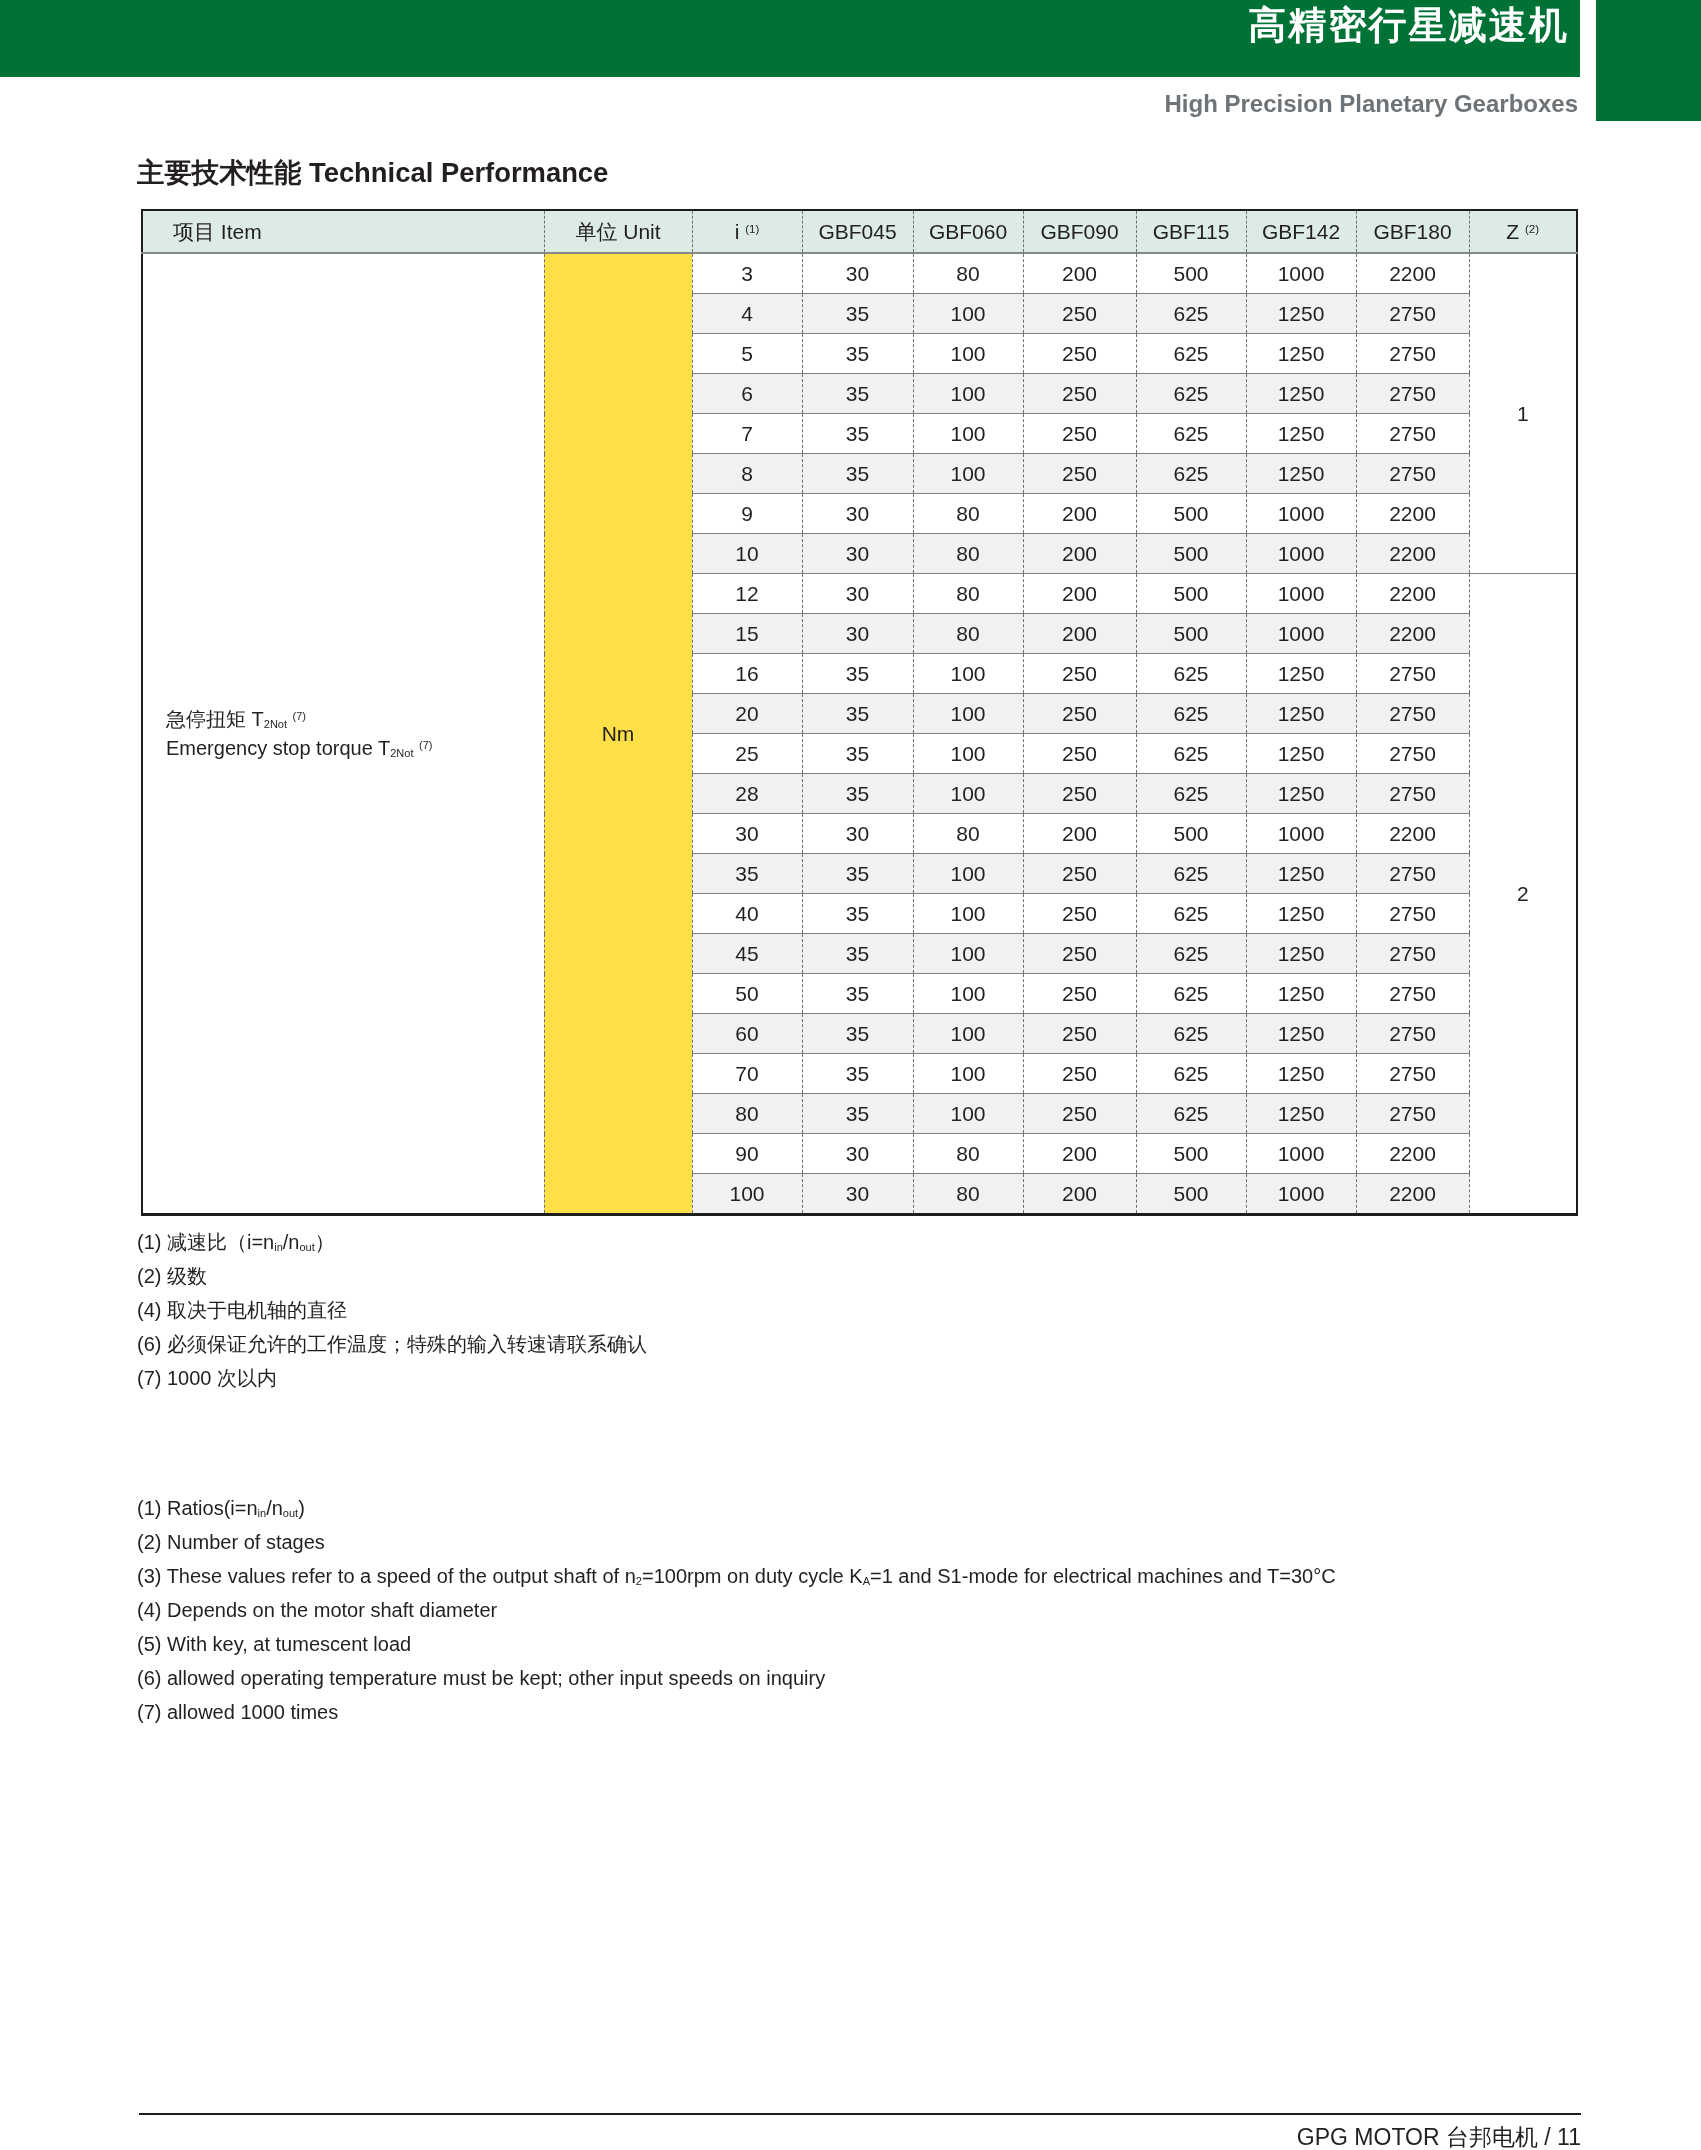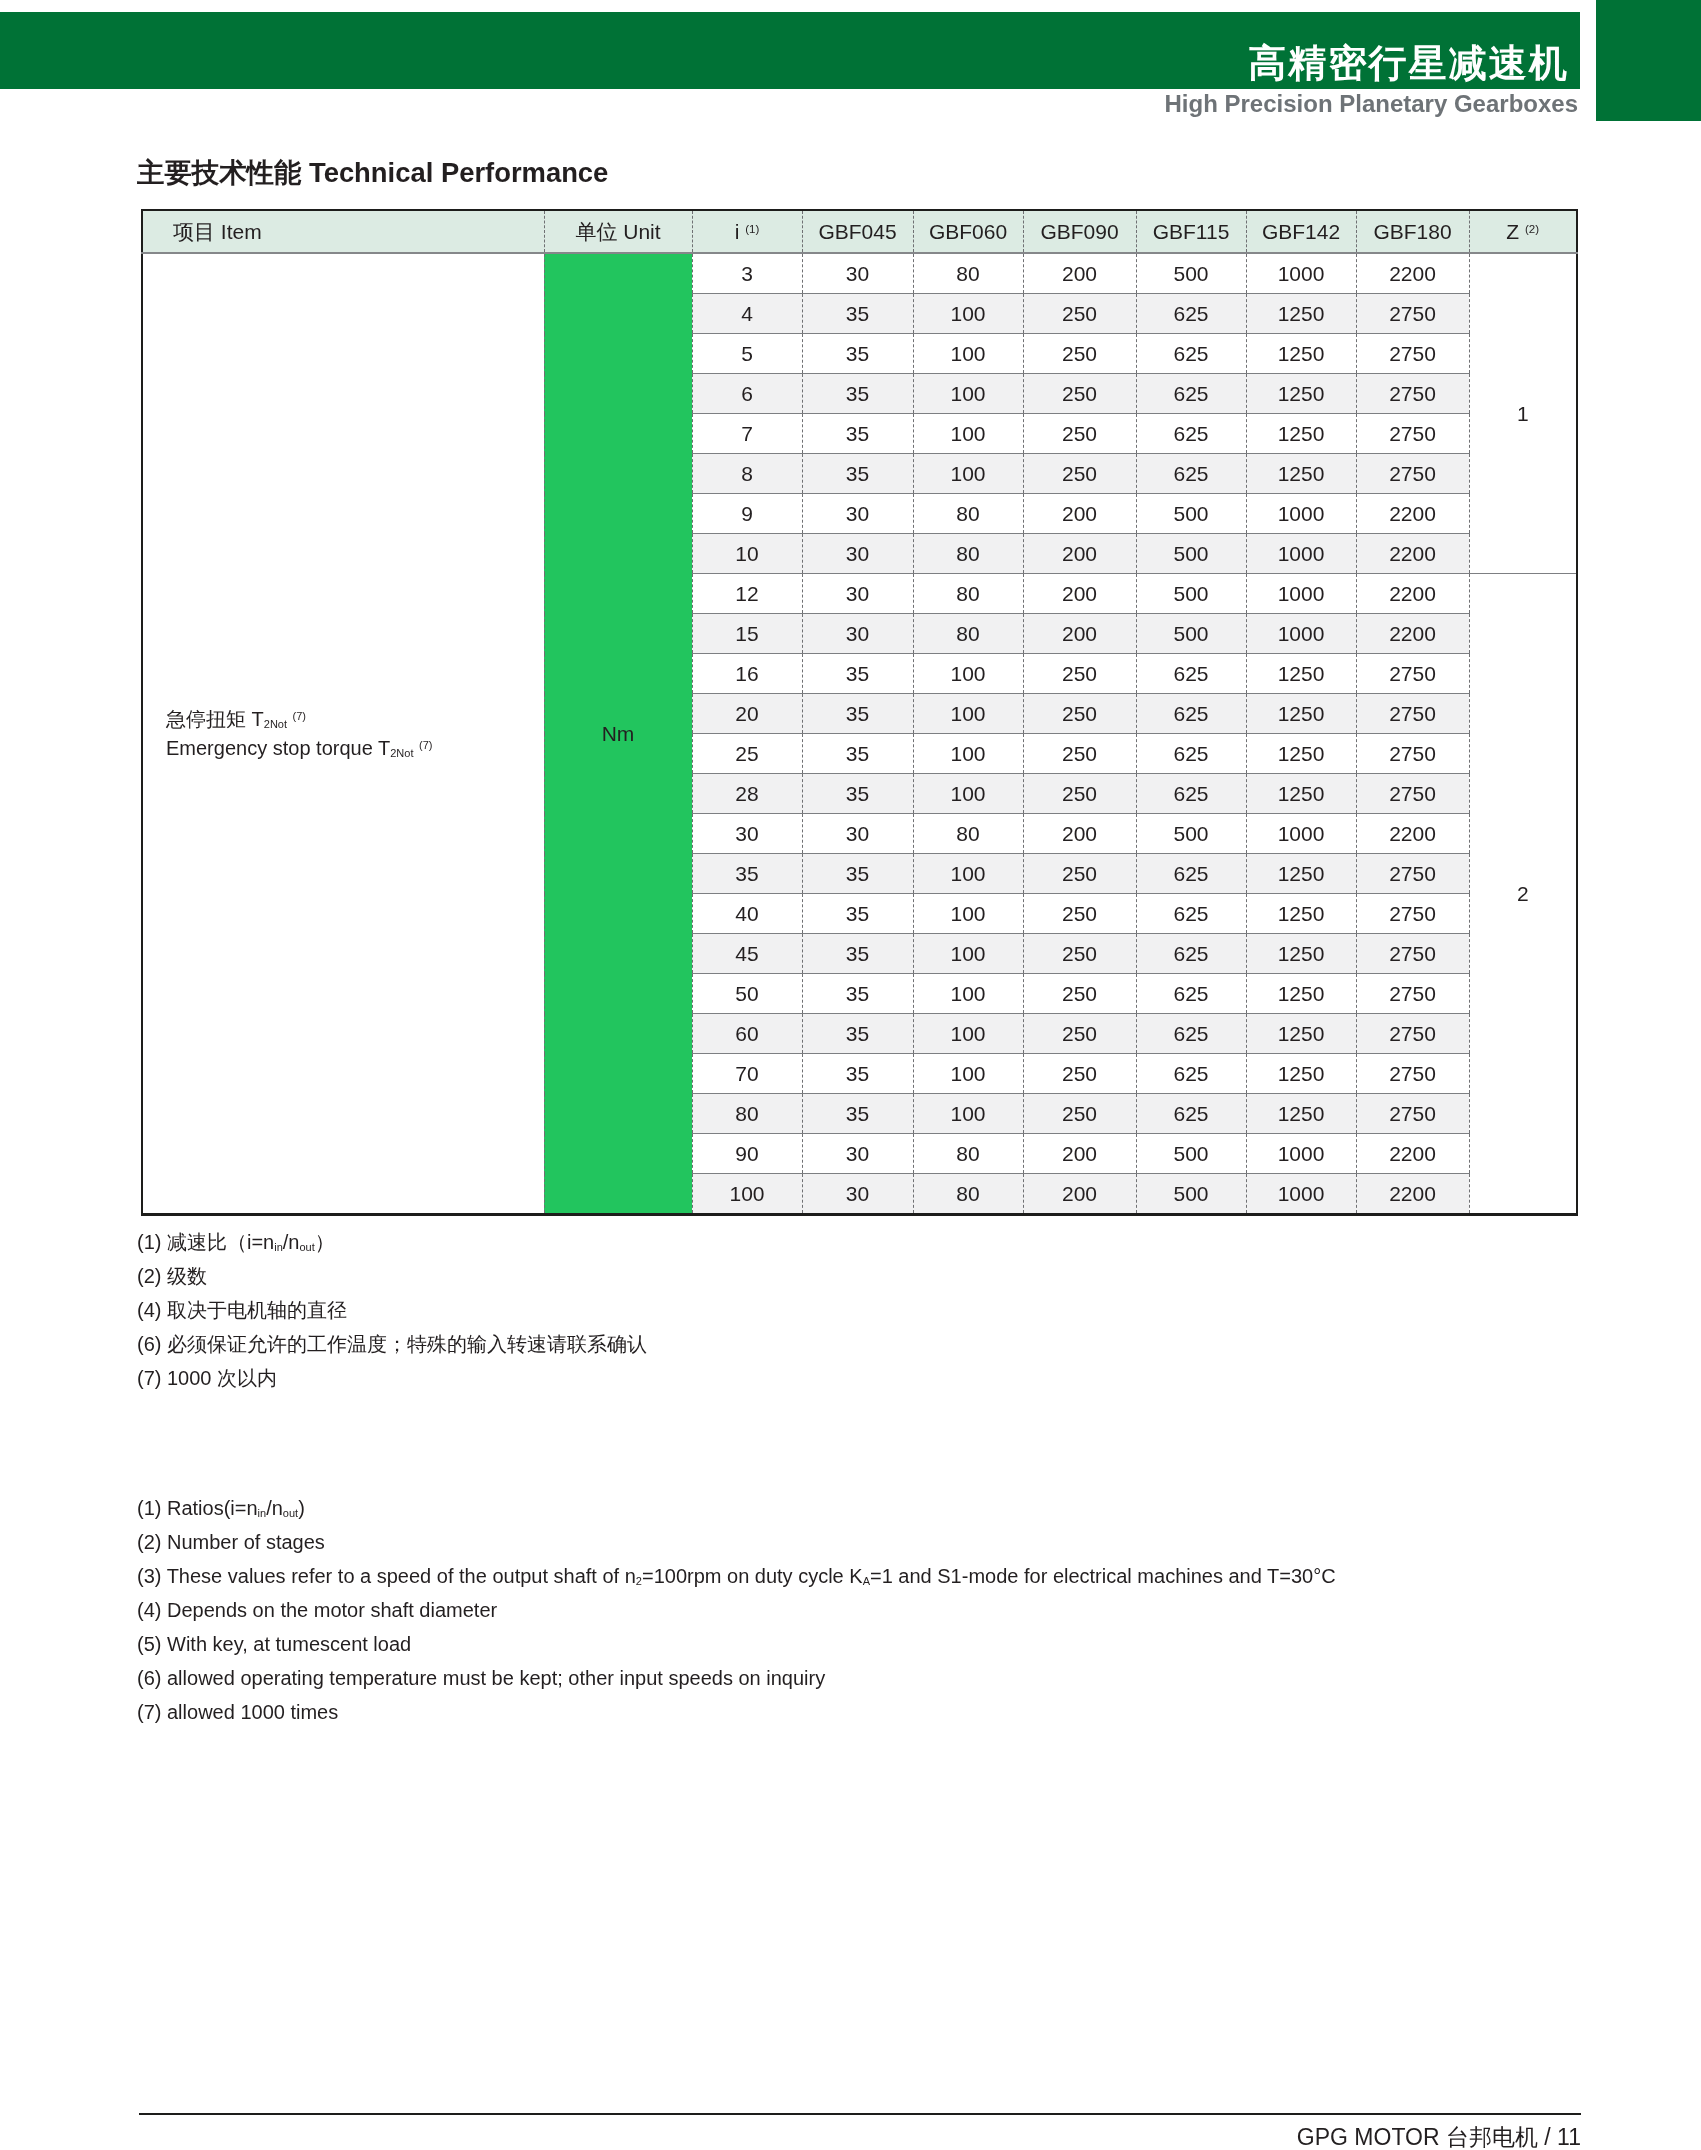--- a/index.html
+++ b/index.html
@@ -5,23 +5,23 @@
   html,body { margin:0; padding:0; background:#ffffff; }
   .page {
     position:relative; width:1702px; height:2151px; background:#ffffff;
     font-family:"Liberation Sans", sans-serif; color:#231f20; overflow:hidden;
   }
   sub { font-size:0.55em; vertical-align:-0.22em; line-height:0; }
   sup { font-size:0.55em; vertical-align:0.55em; line-height:0; }
 
   
   .green-bar {
-    position:absolute; left:0; top:12px; width:1580px; height:77px;
+    position:absolute; left:0; top:0; width:1580px; height:77px;
     background:var(--accent,#007236);
-    display:flex; align-items:flex-end; justify-content:flex-end;
+    display:flex; align-items:flex-start; justify-content:flex-end;
     padding-right:11px; box-sizing:border-box;
   }
   .green-bar .bar-title {
     color:#ffffff; font-size:38px; font-weight:bold; letter-spacing:2.1px; white-space:nowrap;
   }
   .corner-square {
     position:absolute; left:1596px; top:0; width:106px; height:121px;
     background:var(--accent,#007236);
   }
   .subtitle {
@@ -50,21 +50,21 @@
     height:39px; text-align:center; border-left:1.4px dashed #6f7073;
     background:#ffffff; padding:0;
   }
   .perf-table td.data { border-bottom:1.4px solid #7d7f82; }
   .perf-table tr.alt td.data { background:var(--rowalt,#f1f1f2); }
   .perf-table tr:last-child td.data { border-bottom:none; }
   .perf-table td.item-cell {
     text-align:left; padding-left:23px; border-left:none; background:#ffffff;
     font-size:20px; line-height:29px;
   }
-  .perf-table td.unit-cell { background:#22c55e; }
+  .perf-table td.unit-cell { background:#fde047; }
   .perf-table td.z-cell { background:#ffffff; }
   .perf-table td.z-cell.z-end { border-bottom:1.4px solid #7d7f82; }
 
   
   .notes { position:absolute; left:137px; font-size:20px; line-height:34px; color:#231f20; }
   .notes-cn { top:1225px; }
   .notes-en { top:1491px; line-height:34px; }
   .note-line { white-space:nowrap; }
 
   

